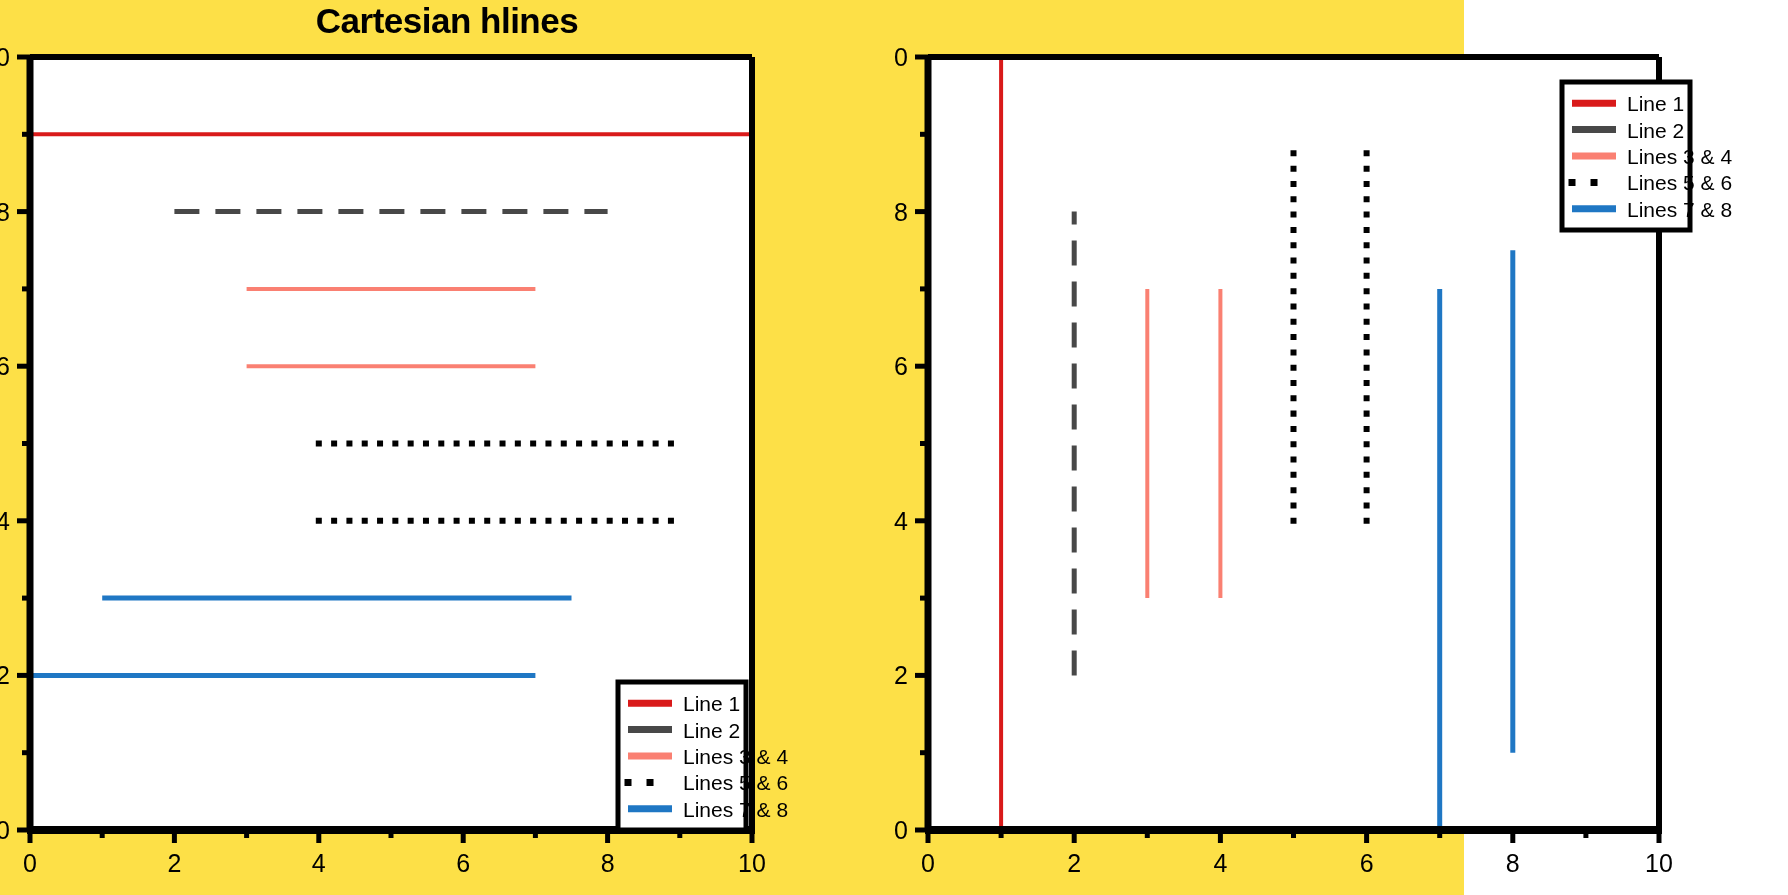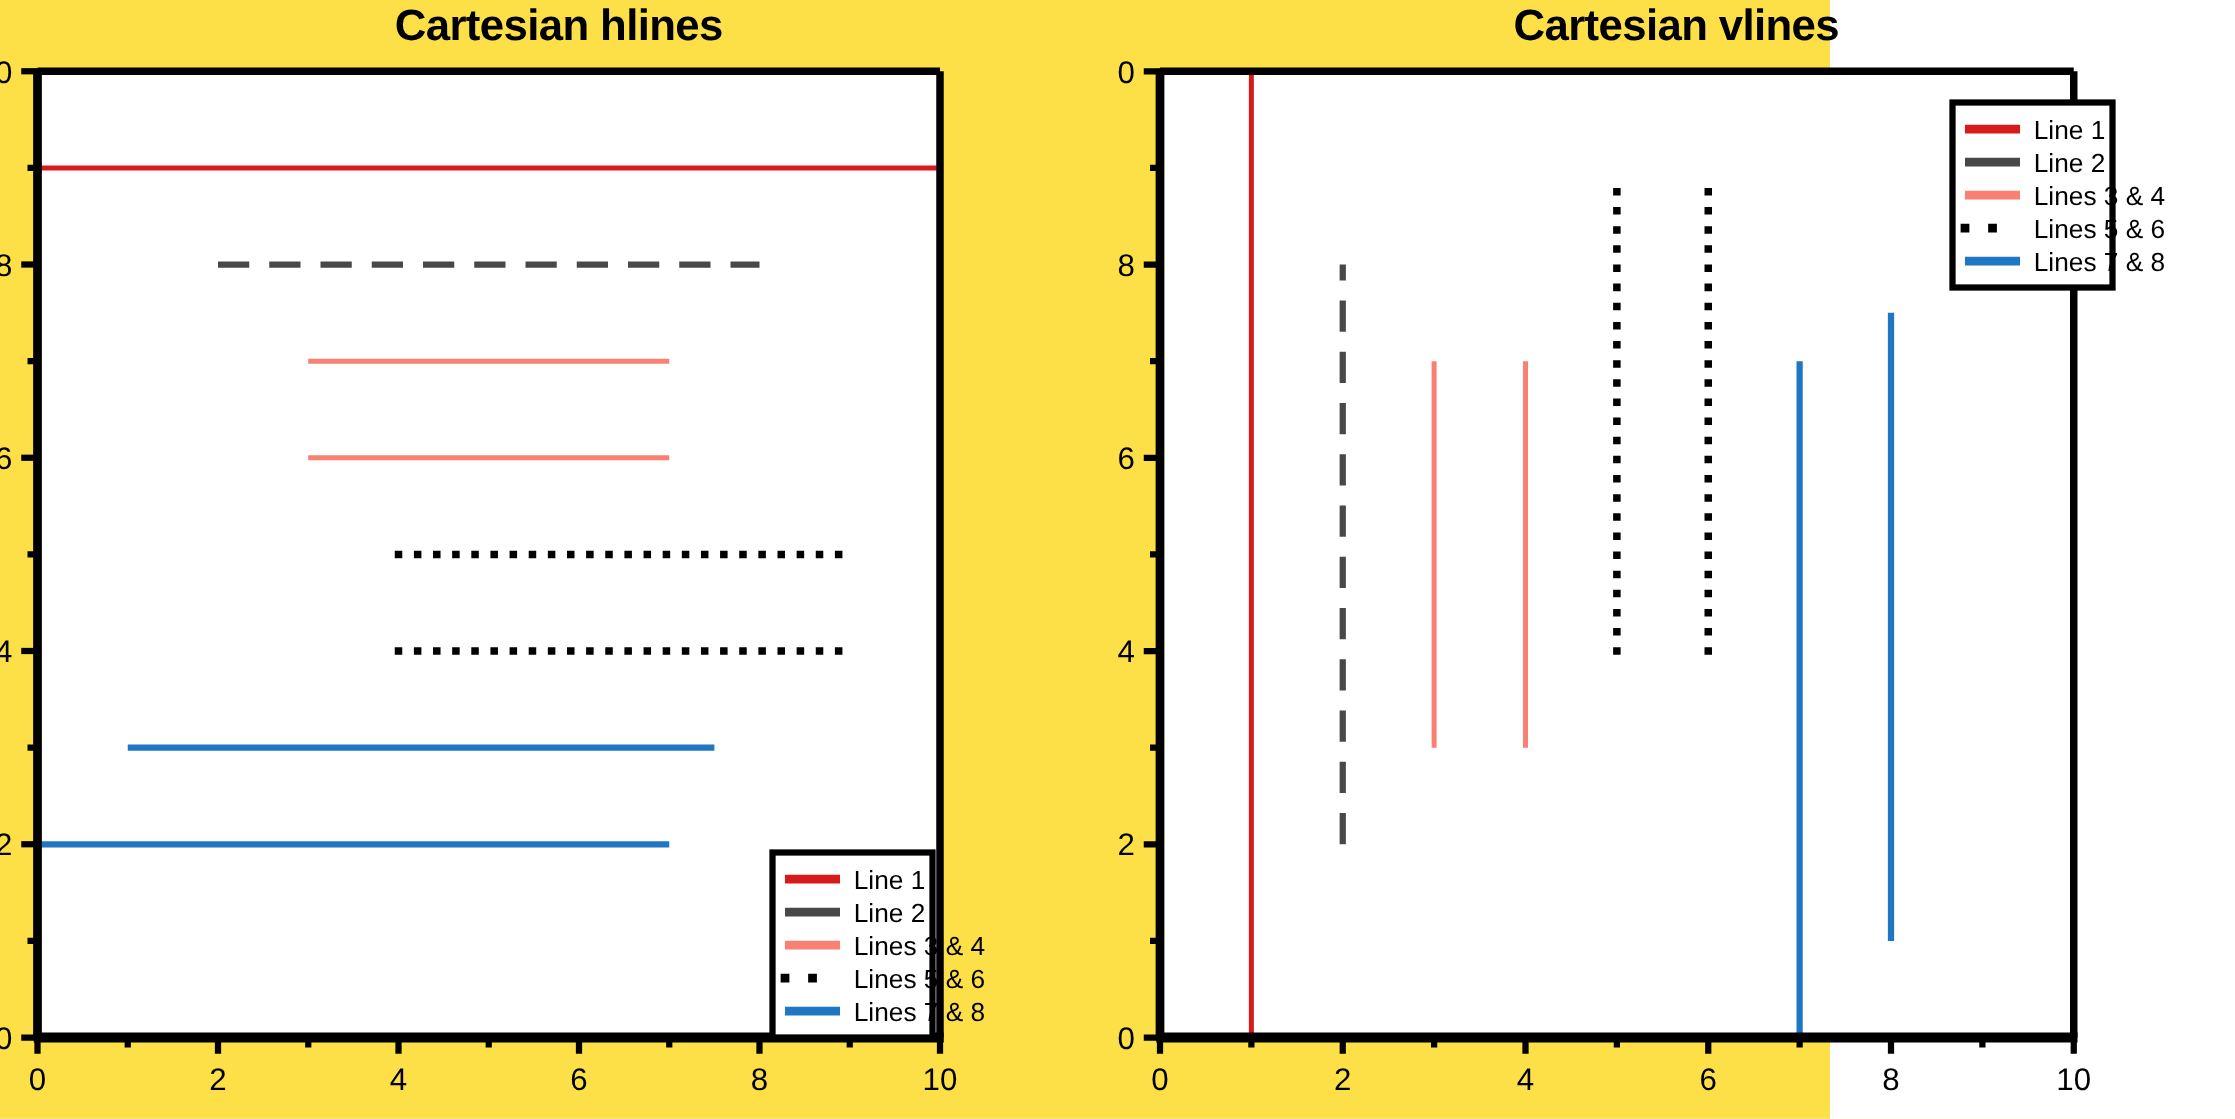--- a/index.html
+++ b/index.html
@@ -94,21 +94,20 @@
           <text x="683" y="764" class="legend-text">Lines 3 &amp; 4</text>
           <line x1="628" y1="782.4" x2="672" y2="782.4" stroke="#000000" stroke-width="7" stroke-linecap="square" stroke-dasharray="0.01,22"></line>
           <text x="683" y="790.4" class="legend-text">Lines 5 &amp; 6</text>
           <line x1="628" y1="808.8" x2="672" y2="808.8" stroke="#1F77C4" stroke-width="7" stroke-linecap="butt"></line>
           <text x="683" y="816.8" class="legend-text">Lines 7 &amp; 8</text>
         </g>
       </svg>
   </div>
 
   <div class="panel panel-right">
-    <div class="chart-title">Cartesian vlines</div>
     <svg class="plot-svg" id="svg-right" viewBox="0 0 894 895">
         <defs>
           <clipPath id="svg-right-clip">
             <rect x="34" y="57" width="731" height="773"></rect>
           </clipPath>
         </defs>
         <rect x="34" y="57" width="731" height="773" fill="#ffffff"></rect>
         <g clip-path="url(#svg-right-clip)">
           <line x1="107.10000000000001" y1="830" x2="107.10000000000001" y2="57" stroke="#D91A1A" stroke-width="4" stroke-linecap="butt"></line>
           <line x1="180.20000000000002" y1="675.4" x2="180.20000000000002" y2="211.5999999999999" stroke="#484848" stroke-width="5" stroke-linecap="butt" stroke-dasharray="25,16"></line>

